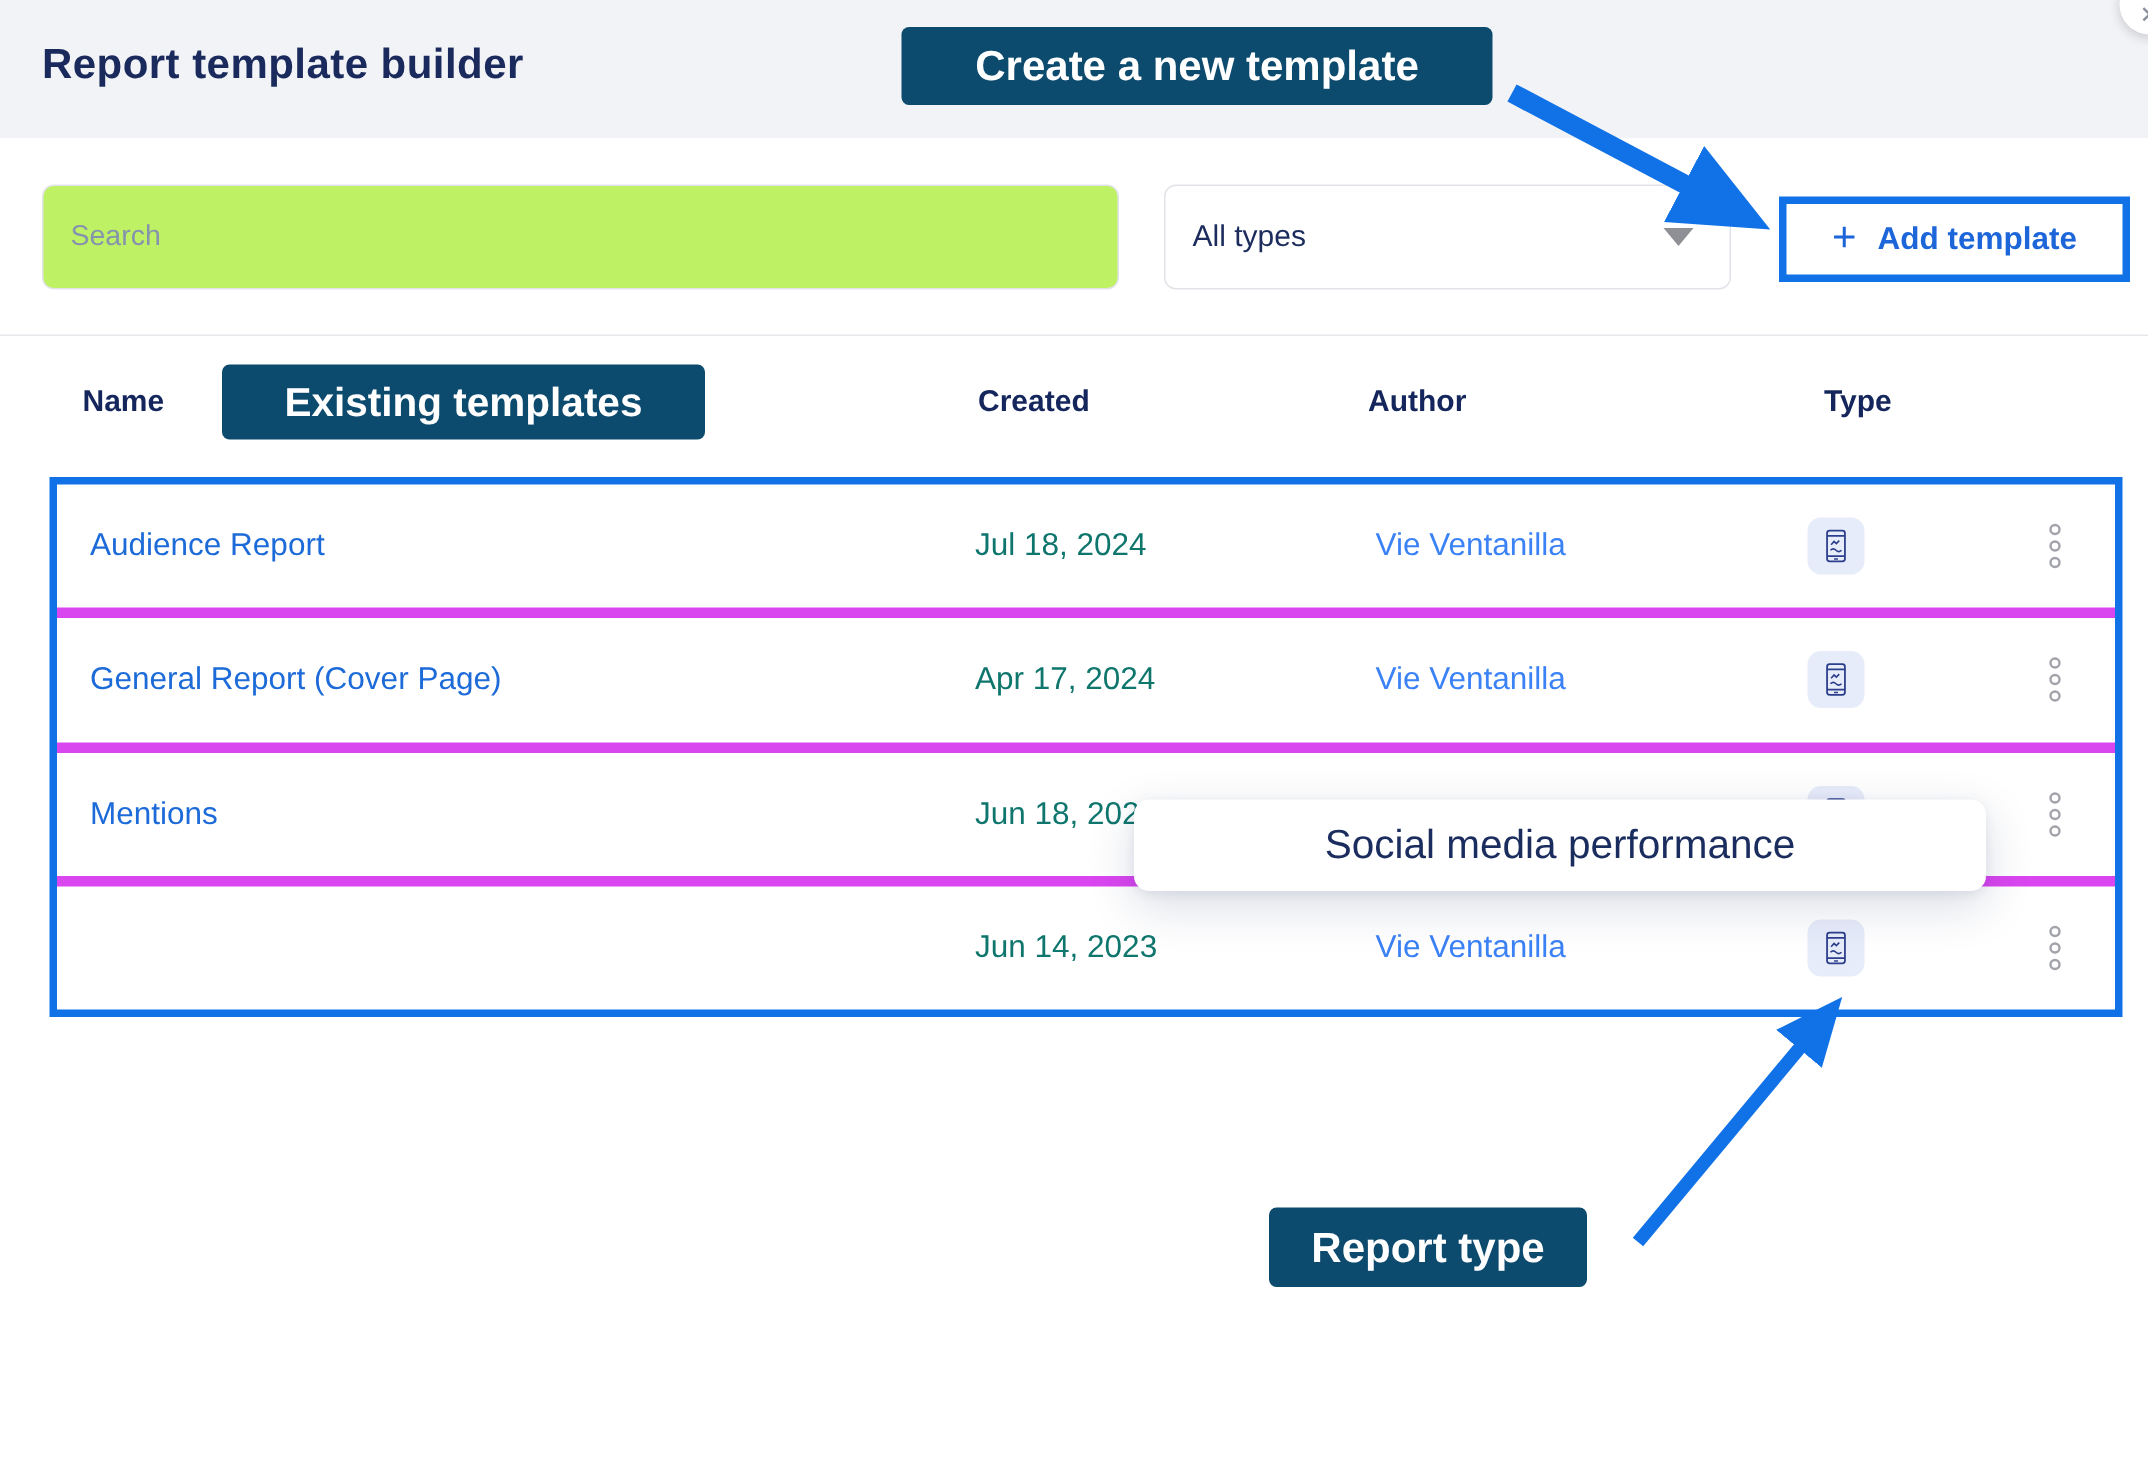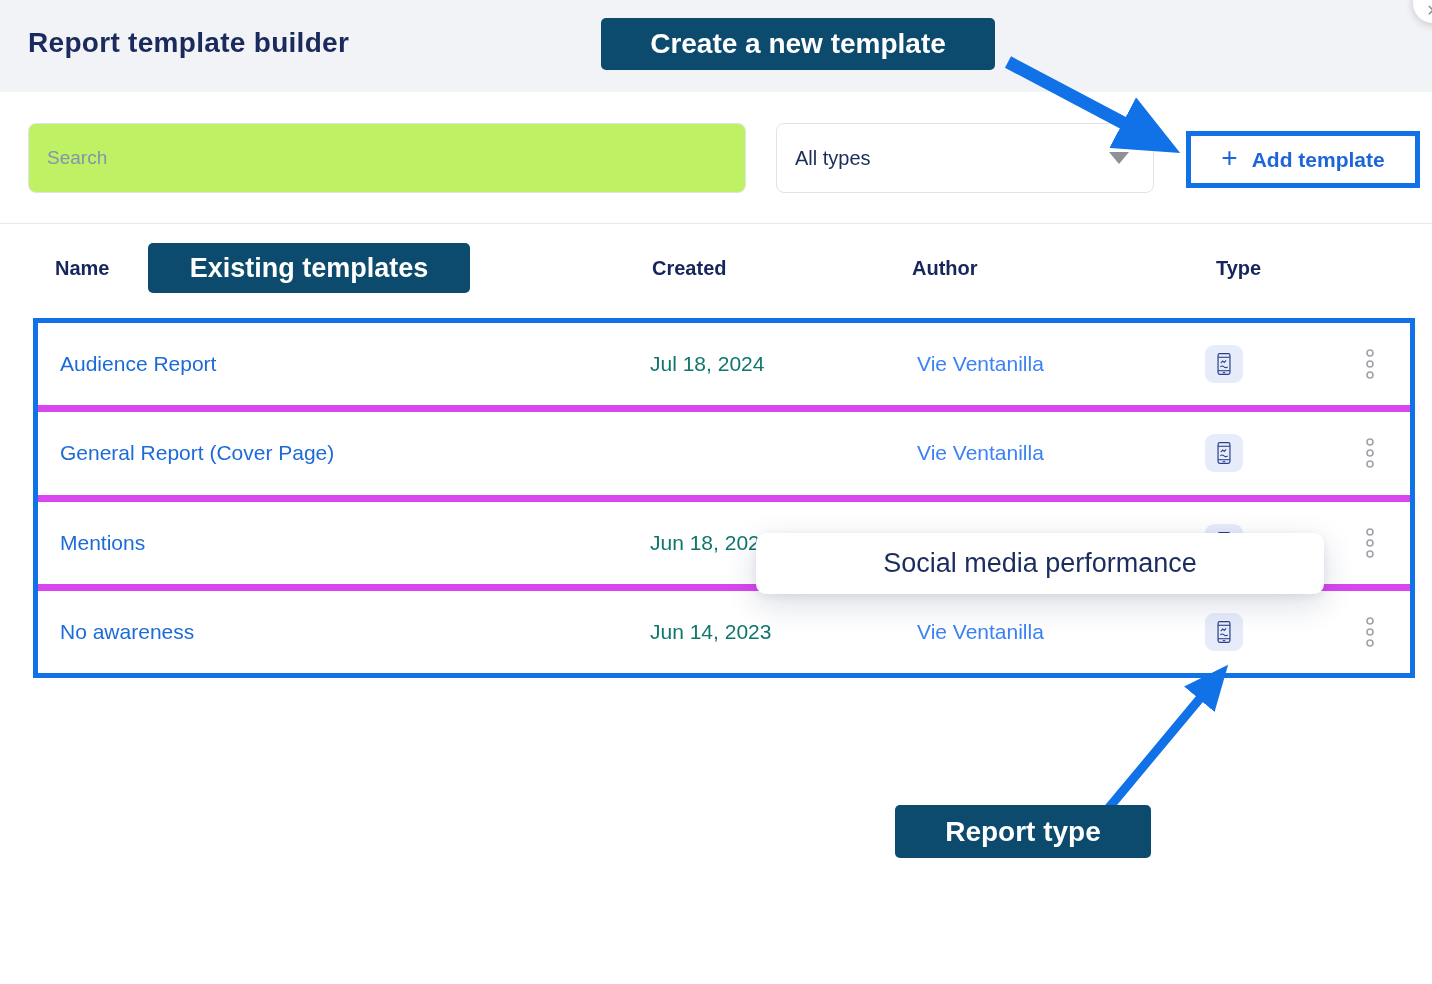--- a/index.html
+++ b/index.html
@@ -93,21 +93,21 @@
     font-size:27px; font-weight:500; color:#1b2d5e; z-index:30;
   }
   
   .ann-box {
     position:absolute; background:#0c4a6e; color:#ffffff; border-radius:5px;
     display:flex; align-items:center; justify-content:center;
     font-weight:600; z-index:60;
   }
   .ann-create   { left:601px; top:18px;  width:394px; height:52px; font-size:28px; }
   .ann-existing { left:148px; top:243px; width:322px; height:50px; font-size:27px; }
-  .ann-report   { left:895px; top:805px; width:256px; height:53px; font-size:28px;text-align:right; }
+  .ann-report   { left:846px; top:805px; width:212px; height:53px; font-size:28px;text-align:right; }
   .arrow-overlay {
     position:absolute; left:0; top:0; width:1432px; height:984px;
     pointer-events:none; z-index:55;
   }
 </style>
 </head>
 <body>
 
 <div class="header-strip"></div>
 <div class="page-title">Report template builder</div>
@@ -155,20 +155,21 @@
       <svg width="12" height="32" viewBox="0 0 12 32">
         <circle cx="6" cy="5" r="3" fill="none" stroke="#a2a3aa" stroke-width="1.6"></circle>
         <circle cx="6" cy="16" r="3" fill="none" stroke="#a2a3aa" stroke-width="1.6"></circle>
         <circle cx="6" cy="27" r="3" fill="none" stroke="#a2a3aa" stroke-width="1.6"></circle>
       </svg>
     </div>
   </div>
 
   <div class="trow">
     <div class="cell cell-name">General Report (Cover Page)</div>
+    <div class="cell cell-created">Apr 17, 2024</div>
     <div class="cell cell-author">Vie Ventanilla</div>
     <div class="cell cell-type">
       <span class="type-chip">
         <svg width="26" height="26" viewBox="0 0 24 24">
           <rect x="6.5" y="2.5" width="11" height="19" rx="1.6" fill="none" stroke="#2c3e8c" stroke-width="1.1"></rect>
           <line x1="6.5" y1="5.8" x2="17.5" y2="5.8" stroke="#2c3e8c" stroke-width="1"></line>
           <line x1="6.5" y1="18.2" x2="17.5" y2="18.2" stroke="#2c3e8c" stroke-width="1"></line>
           <path d="M9 11.2 l1.8-2 1.4 1.3 1.8-1.8" fill="none" stroke="#2c3e8c" stroke-width="1"></path>
           <path d="M8.6 14.6 q1.7-1.6 3.4 0 q1.7 1.6 3.4 0" fill="none" stroke="#2c3e8c" stroke-width="1"></path>
           <line x1="10.8" y1="20" x2="13.2" y2="20" stroke="#2c3e8c" stroke-width="1"></line>
@@ -203,21 +204,20 @@
     <div class="cell cell-kebab">
       <svg width="12" height="32" viewBox="0 0 12 32">
         <circle cx="6" cy="5" r="3" fill="none" stroke="#a2a3aa" stroke-width="1.6"></circle>
         <circle cx="6" cy="16" r="3" fill="none" stroke="#a2a3aa" stroke-width="1.6"></circle>
         <circle cx="6" cy="27" r="3" fill="none" stroke="#a2a3aa" stroke-width="1.6"></circle>
       </svg>
     </div>
   </div>
 
   <div class="trow">
-    <div class="cell cell-name">No awareness</div>
     <div class="cell cell-created">Jun 14, 2023</div>
     <div class="cell cell-author">Vie Ventanilla</div>
     <div class="cell cell-type">
       <span class="type-chip">
         <svg width="26" height="26" viewBox="0 0 24 24">
           <rect x="6.5" y="2.5" width="11" height="19" rx="1.6" fill="none" stroke="#2c3e8c" stroke-width="1.1"></rect>
           <line x1="6.5" y1="5.8" x2="17.5" y2="5.8" stroke="#2c3e8c" stroke-width="1"></line>
           <line x1="6.5" y1="18.2" x2="17.5" y2="18.2" stroke="#2c3e8c" stroke-width="1"></line>
           <path d="M9 11.2 l1.8-2 1.4 1.3 1.8-1.8" fill="none" stroke="#2c3e8c" stroke-width="1"></path>
           <path d="M8.6 14.6 q1.7-1.6 3.4 0 q1.7 1.6 3.4 0" fill="none" stroke="#2c3e8c" stroke-width="1"></path>

